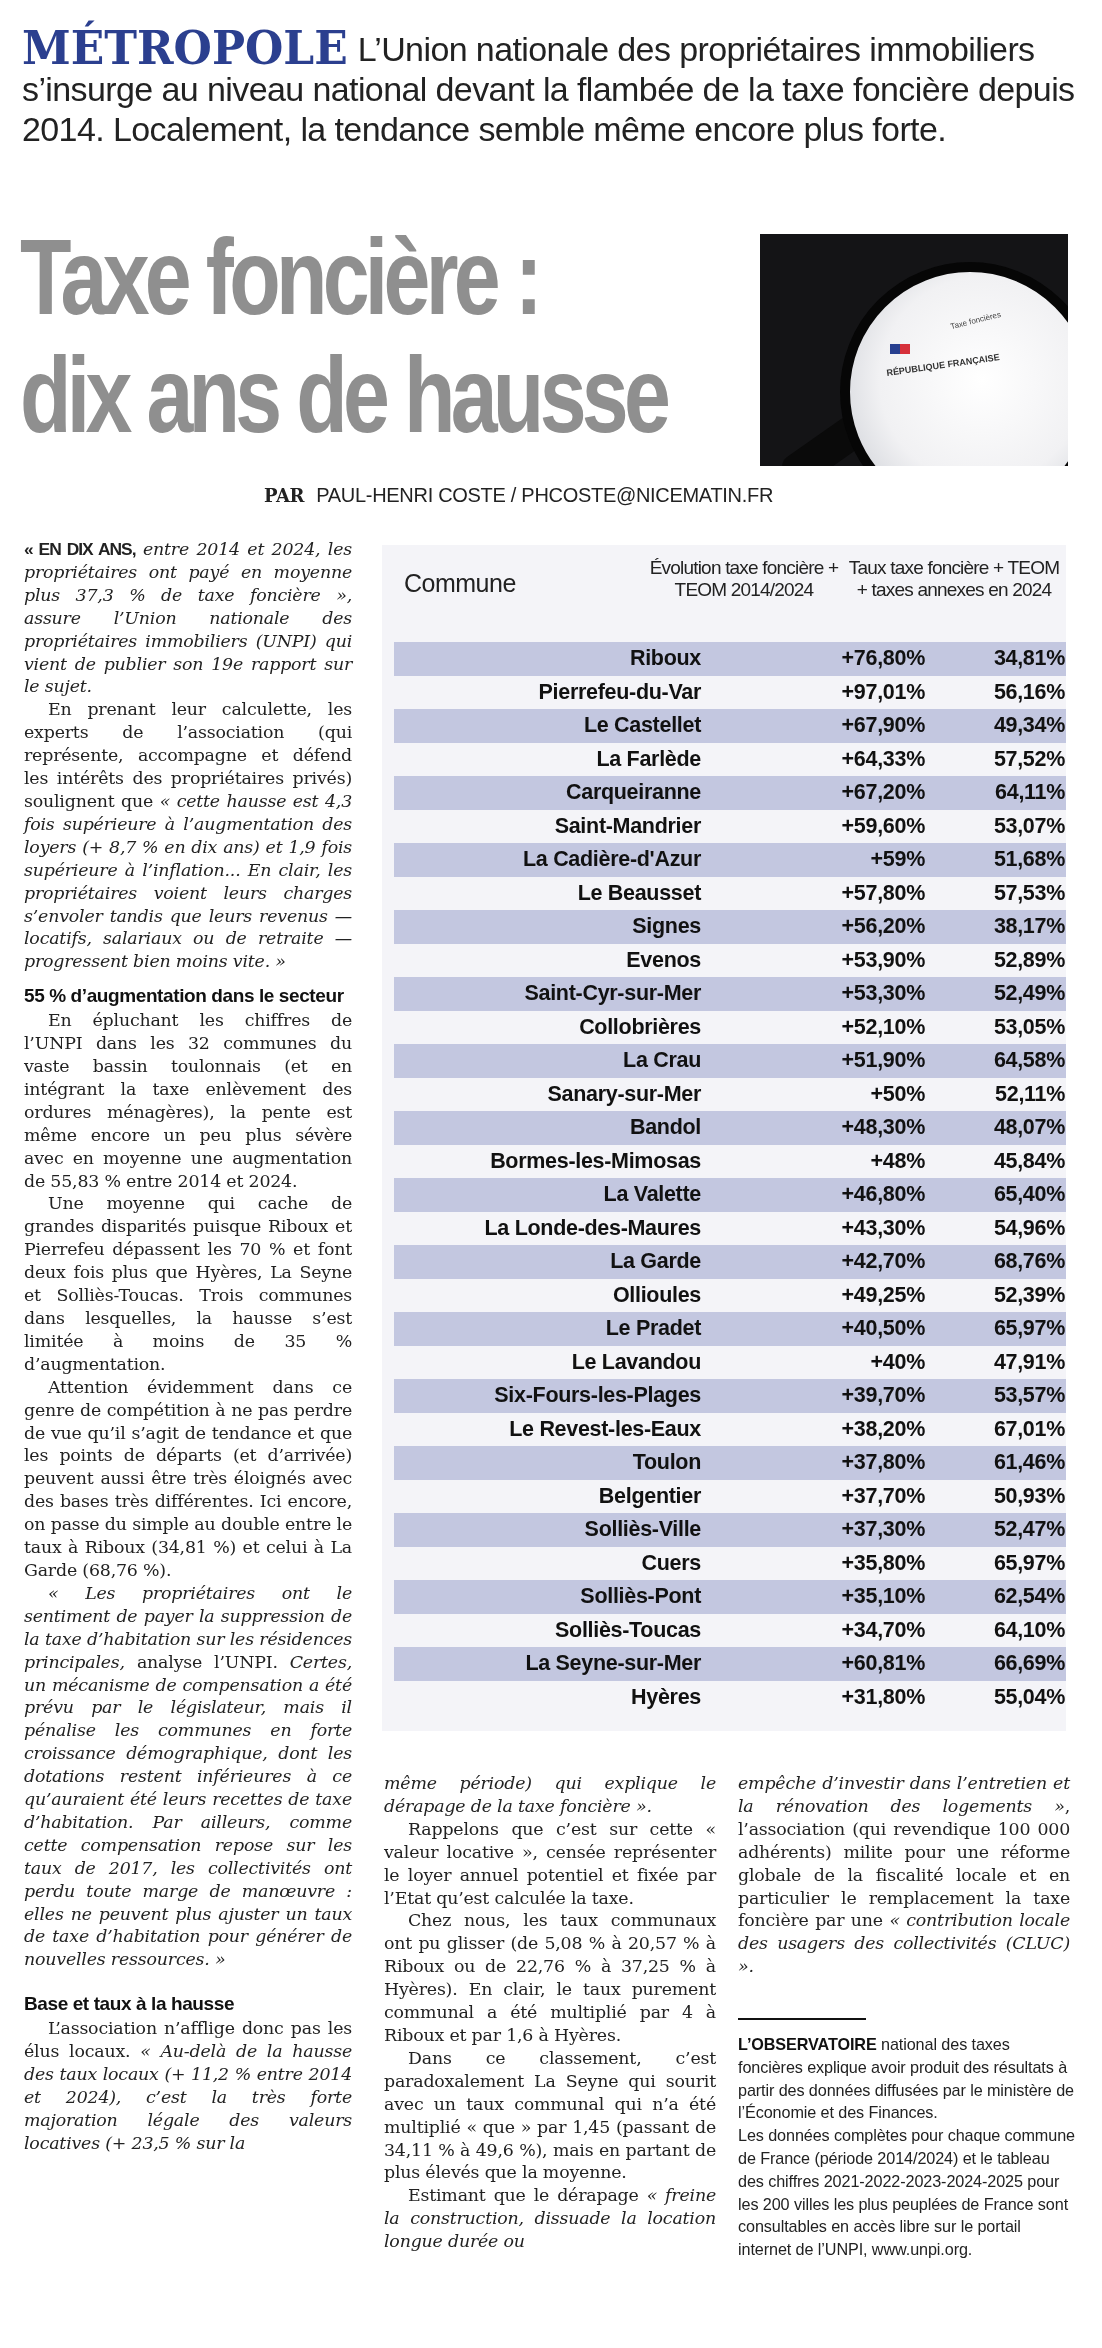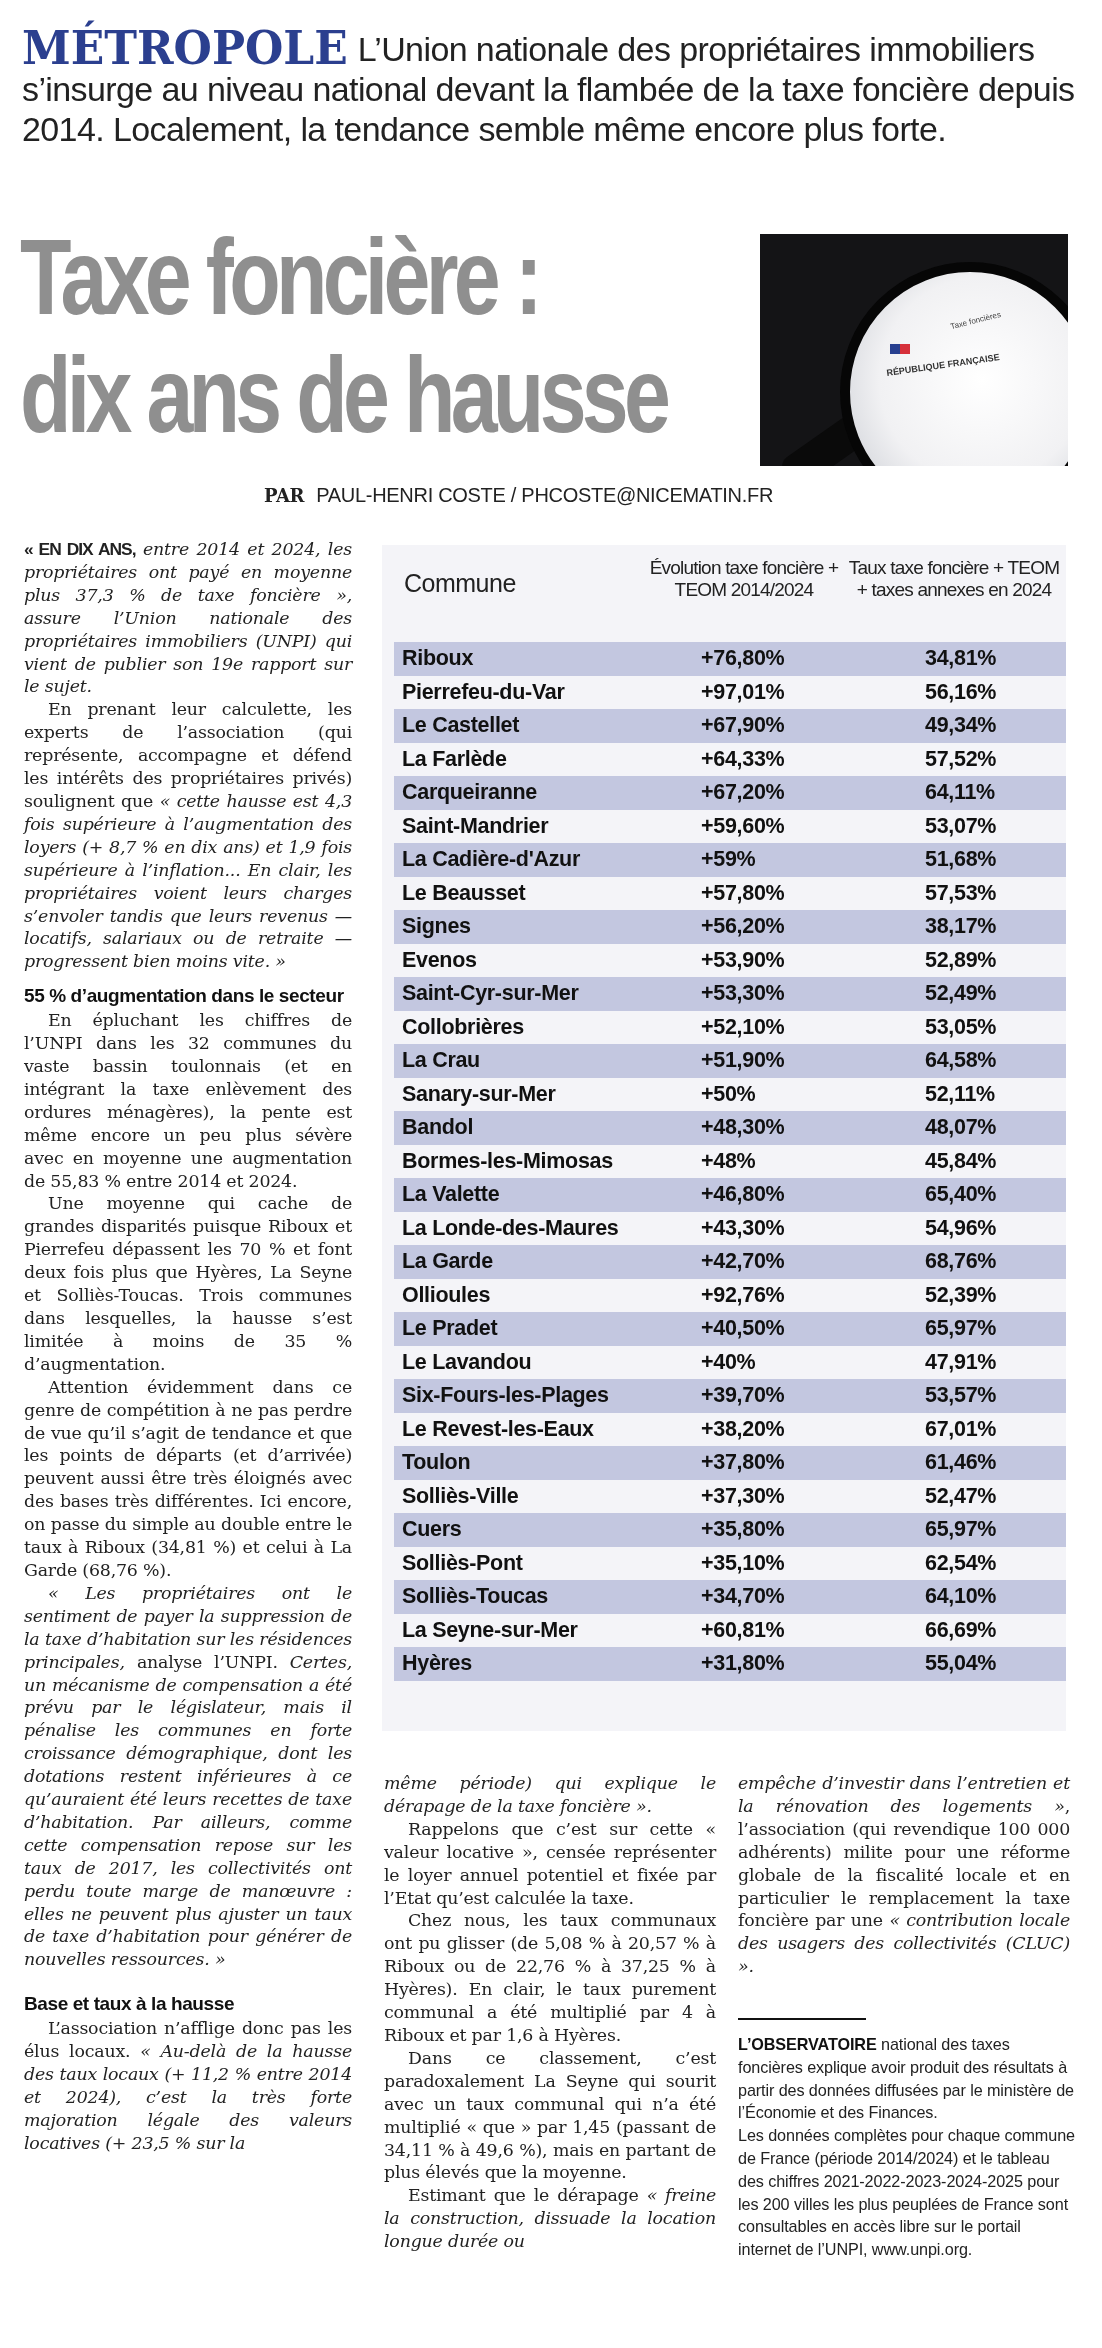--- a/index.html
+++ b/index.html
@@ -42,21 +42,21 @@
   .obs { left:738px; top:2033px; width:340px; font-family:"Liberation Sans", sans-serif; font-size:16.2px; line-height:22.8px; color:#222; letter-spacing:-0.1px; }
   .obs b { color:#111; }
 
   
   .tbl { left:382px; top:545px; width:684px; height:1186px; background:#f4f4f8; }
   .thead { position:absolute; left:0; top:0; width:684px; height:97px; font-family:"Liberation Sans", sans-serif; color:#222; }
   .th-commune { position:absolute; left:22px; top:24px; font-size:25px; letter-spacing:-0.5px; }
   .th-evol { position:absolute; left:262px; top:12px; width:200px; text-align:center; font-size:19px; line-height:22px; letter-spacing:-0.8px; }
   .th-taux { position:absolute; left:460px; top:12px; width:224px; text-align:center; font-size:19px; line-height:22px; letter-spacing:-0.8px; }
   .rows { position:absolute; left:12px; top:97px; width:672px; }
-  .row { height:33.5px; display:flex; align-items:center; font-family:"Liberation Sans", sans-serif; font-size:21.5px; color:#111; letter-spacing:-0.3px; }
+  .row { height:33.5px; display:flex; align-items:center; font-family:"Liberation Sans", sans-serif; font-size:21.5px; color:#111; letter-spacing:-0.3px;text-align:right; }
   .row:nth-child(odd) { background:#c3c7e0; }
   .row .c1 { width:307px; padding-left:8px; box-sizing:border-box; font-weight:bold; }
   .row .c2 { width:224px; font-weight:bold; }
   .row .c3 { width:140px; font-weight:bold; }
 </style>
 </head>
 <body>
 
 <div class="abs kicker">
   <span class="rubric">MÉTROPOLE</span><span>L’Union nationale des propriétaires immobiliers s’insurge au niveau national devant la flambée de la taxe foncière depuis 2014. Localement, la tendance semble même encore plus forte.</span>
@@ -190,21 +190,21 @@
         <div class="c2">+43,30%</div>
         <div class="c3">54,96%</div>
       </div>
       <div class="row">
         <div class="c1">La Garde</div>
         <div class="c2">+42,70%</div>
         <div class="c3">68,76%</div>
       </div>
       <div class="row">
         <div class="c1">Ollioules</div>
-        <div class="c2">+92,76%</div>
+        <div class="c2">+49,25%</div>
         <div class="c3">52,39%</div>
       </div>
       <div class="row">
         <div class="c1">Le Pradet</div>
         <div class="c2">+40,50%</div>
         <div class="c3">65,97%</div>
       </div>
       <div class="row">
         <div class="c1">Le Lavandou</div>
         <div class="c2">+40%</div>
@@ -217,20 +217,25 @@
       </div>
       <div class="row">
         <div class="c1">Le Revest-les-Eaux</div>
         <div class="c2">+38,20%</div>
         <div class="c3">67,01%</div>
       </div>
       <div class="row">
         <div class="c1">Toulon</div>
         <div class="c2">+37,80%</div>
         <div class="c3">61,46%</div>
+      </div>
+      <div class="row">
+        <div class="c1">Belgentier</div>
+        <div class="c2">+37,70%</div>
+        <div class="c3">50,93%</div>
       </div>
       <div class="row">
         <div class="c1">Solliès-Ville</div>
         <div class="c2">+37,30%</div>
         <div class="c3">52,47%</div>
       </div>
       <div class="row">
         <div class="c1">Cuers</div>
         <div class="c2">+35,80%</div>
         <div class="c3">65,97%</div>

